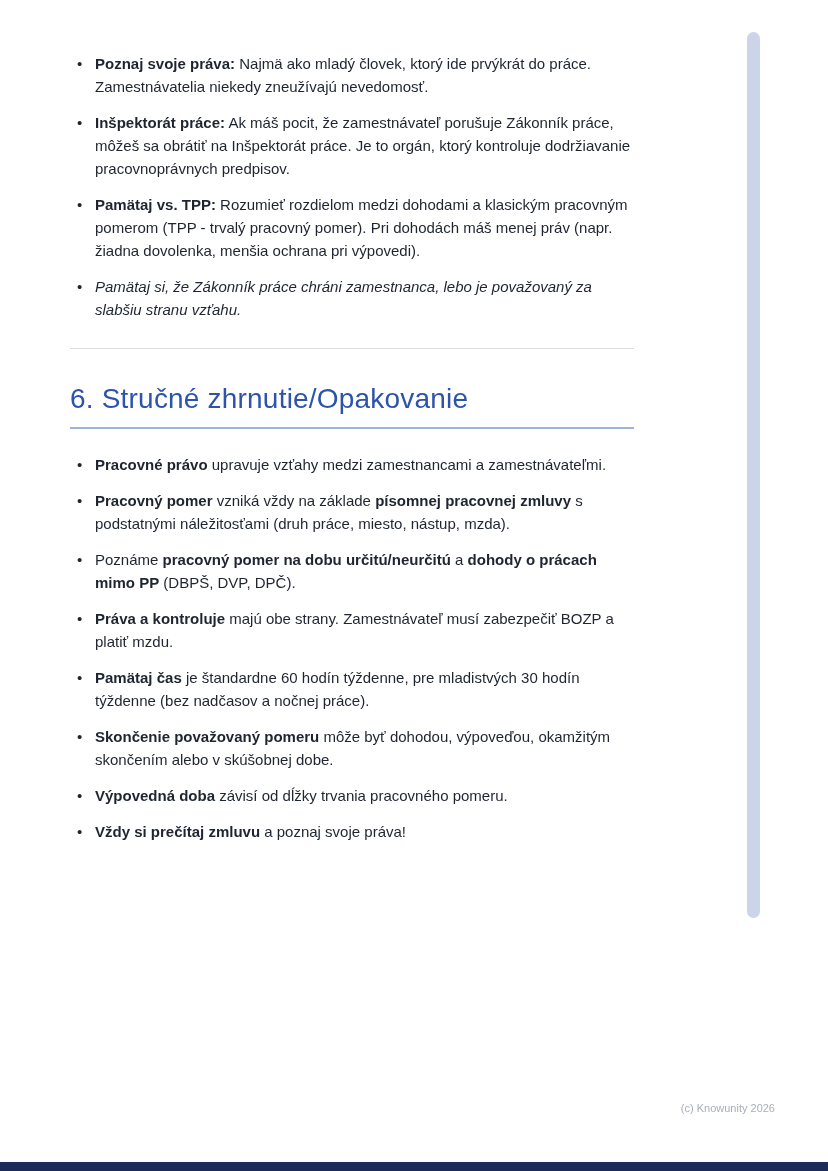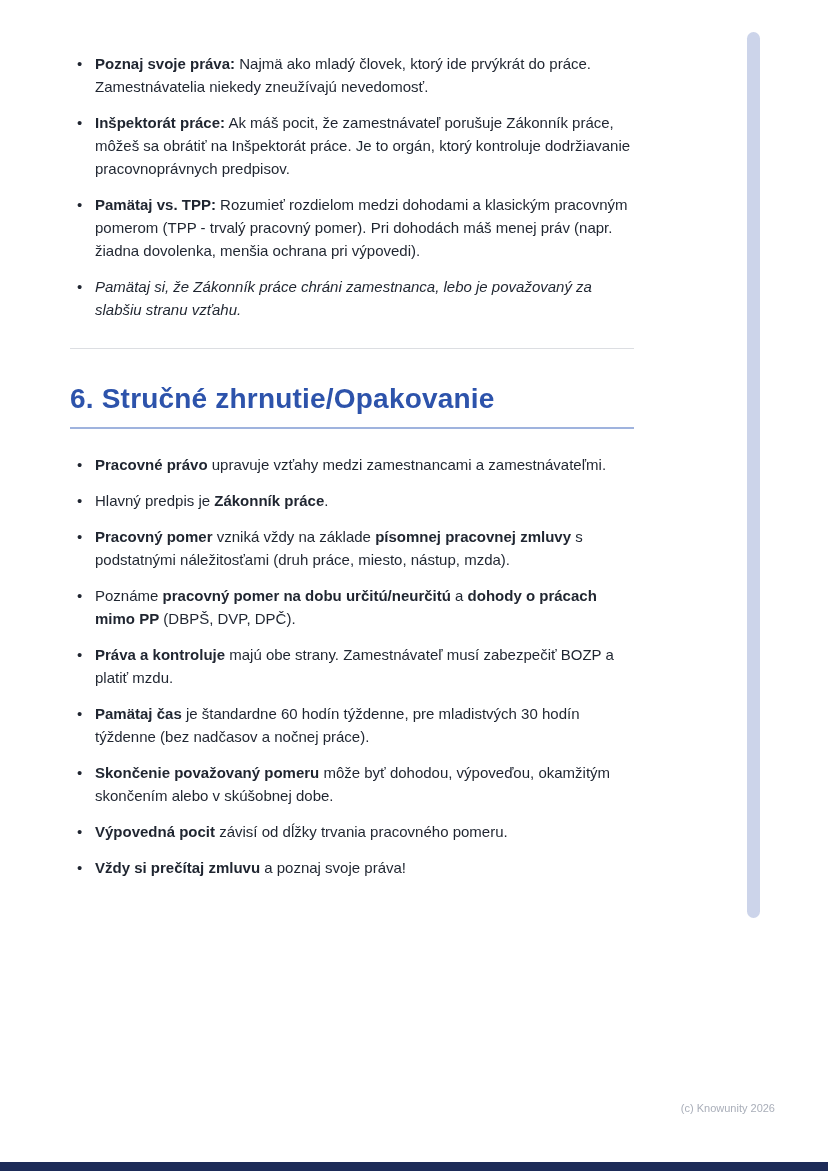--- a/index.html
+++ b/index.html
@@ -49,21 +49,21 @@
   ul.bullets li em{font-style:italic;}
   hr.divider{
     border:none;
     border-top:1px solid var(--divider);
     margin:27px 0 0 0;
   }
   h1.heading{
     margin:33px 0 0 0;
     font-size:28px;
     line-height:34px;
-    font-weight:bold;
+    font-weight:normal;
     color:var(--heading);
     letter-spacing:0.2px;
   }
   .heading-rule{
     margin-top:11px;
     height:2px;
     width:100%;
     background:var(--heading-rule);
   }
   .summary-list{
@@ -104,27 +104,26 @@
       </ul>
 
     <hr class="divider">
 
     <h1 class="heading">6. Stručné zhrnutie/Opakovanie</h1>
 
     <div class="heading-rule"></div>
 
     <ul class="bullets summary-list">
         <li><strong>Pracovné právo</strong><span> upravuje vzťahy medzi zamestnancami a zamestnávateľmi.</span></li>
-        <li><span>Hlavný predpis je </span><strong>Zákonník práce</strong><span>.</span></li>
         <li><strong>Pracovný pomer</strong><span> vzniká vždy na základe </span><strong>písomnej pracovnej zmluvy</strong><span> s podstatnými náležitosťami (druh práce, miesto, nástup, mzda).</span></li>
         <li><span>Poznáme </span><strong>pracovný pomer na dobu určitú/neurčitú</strong><span> a </span><strong>dohody o prácach mimo PP</strong><span> (DBPŠ, DVP, DPČ).</span></li>
         <li><strong>Práva a kontroluje</strong><span> majú obe strany. Zamestnávateľ musí zabezpečiť BOZP a platiť mzdu.</span></li>
         <li><strong>Pamätaj čas</strong><span> je štandardne 60 hodín týždenne, pre mladistvých 30 hodín týždenne (bez nadčasov a nočnej práce).</span></li>
         <li><strong>Skončenie považovaný pomeru</strong><span> môže byť dohodou, výpoveďou, okamžitým skončením alebo v skúšobnej dobe.</span></li>
-        <li><strong>Výpovedná pocit</strong><span> závisí od dĺžky trvania pracovného pomeru.</span></li>
+        <li><strong>Výpovedná doba</strong><span> závisí od dĺžky trvania pracovného pomeru.</span></li>
         <li><strong>Vždy si prečítaj zmluvu</strong><span> a poznaj svoje práva!</span></li>
       </ul>
 
   </div>
 
   <div class="scrollbar"></div>
 
   <div class="footer">(c) Knowunity 2026</div>
 
   <div class="bottom-bar"></div>

